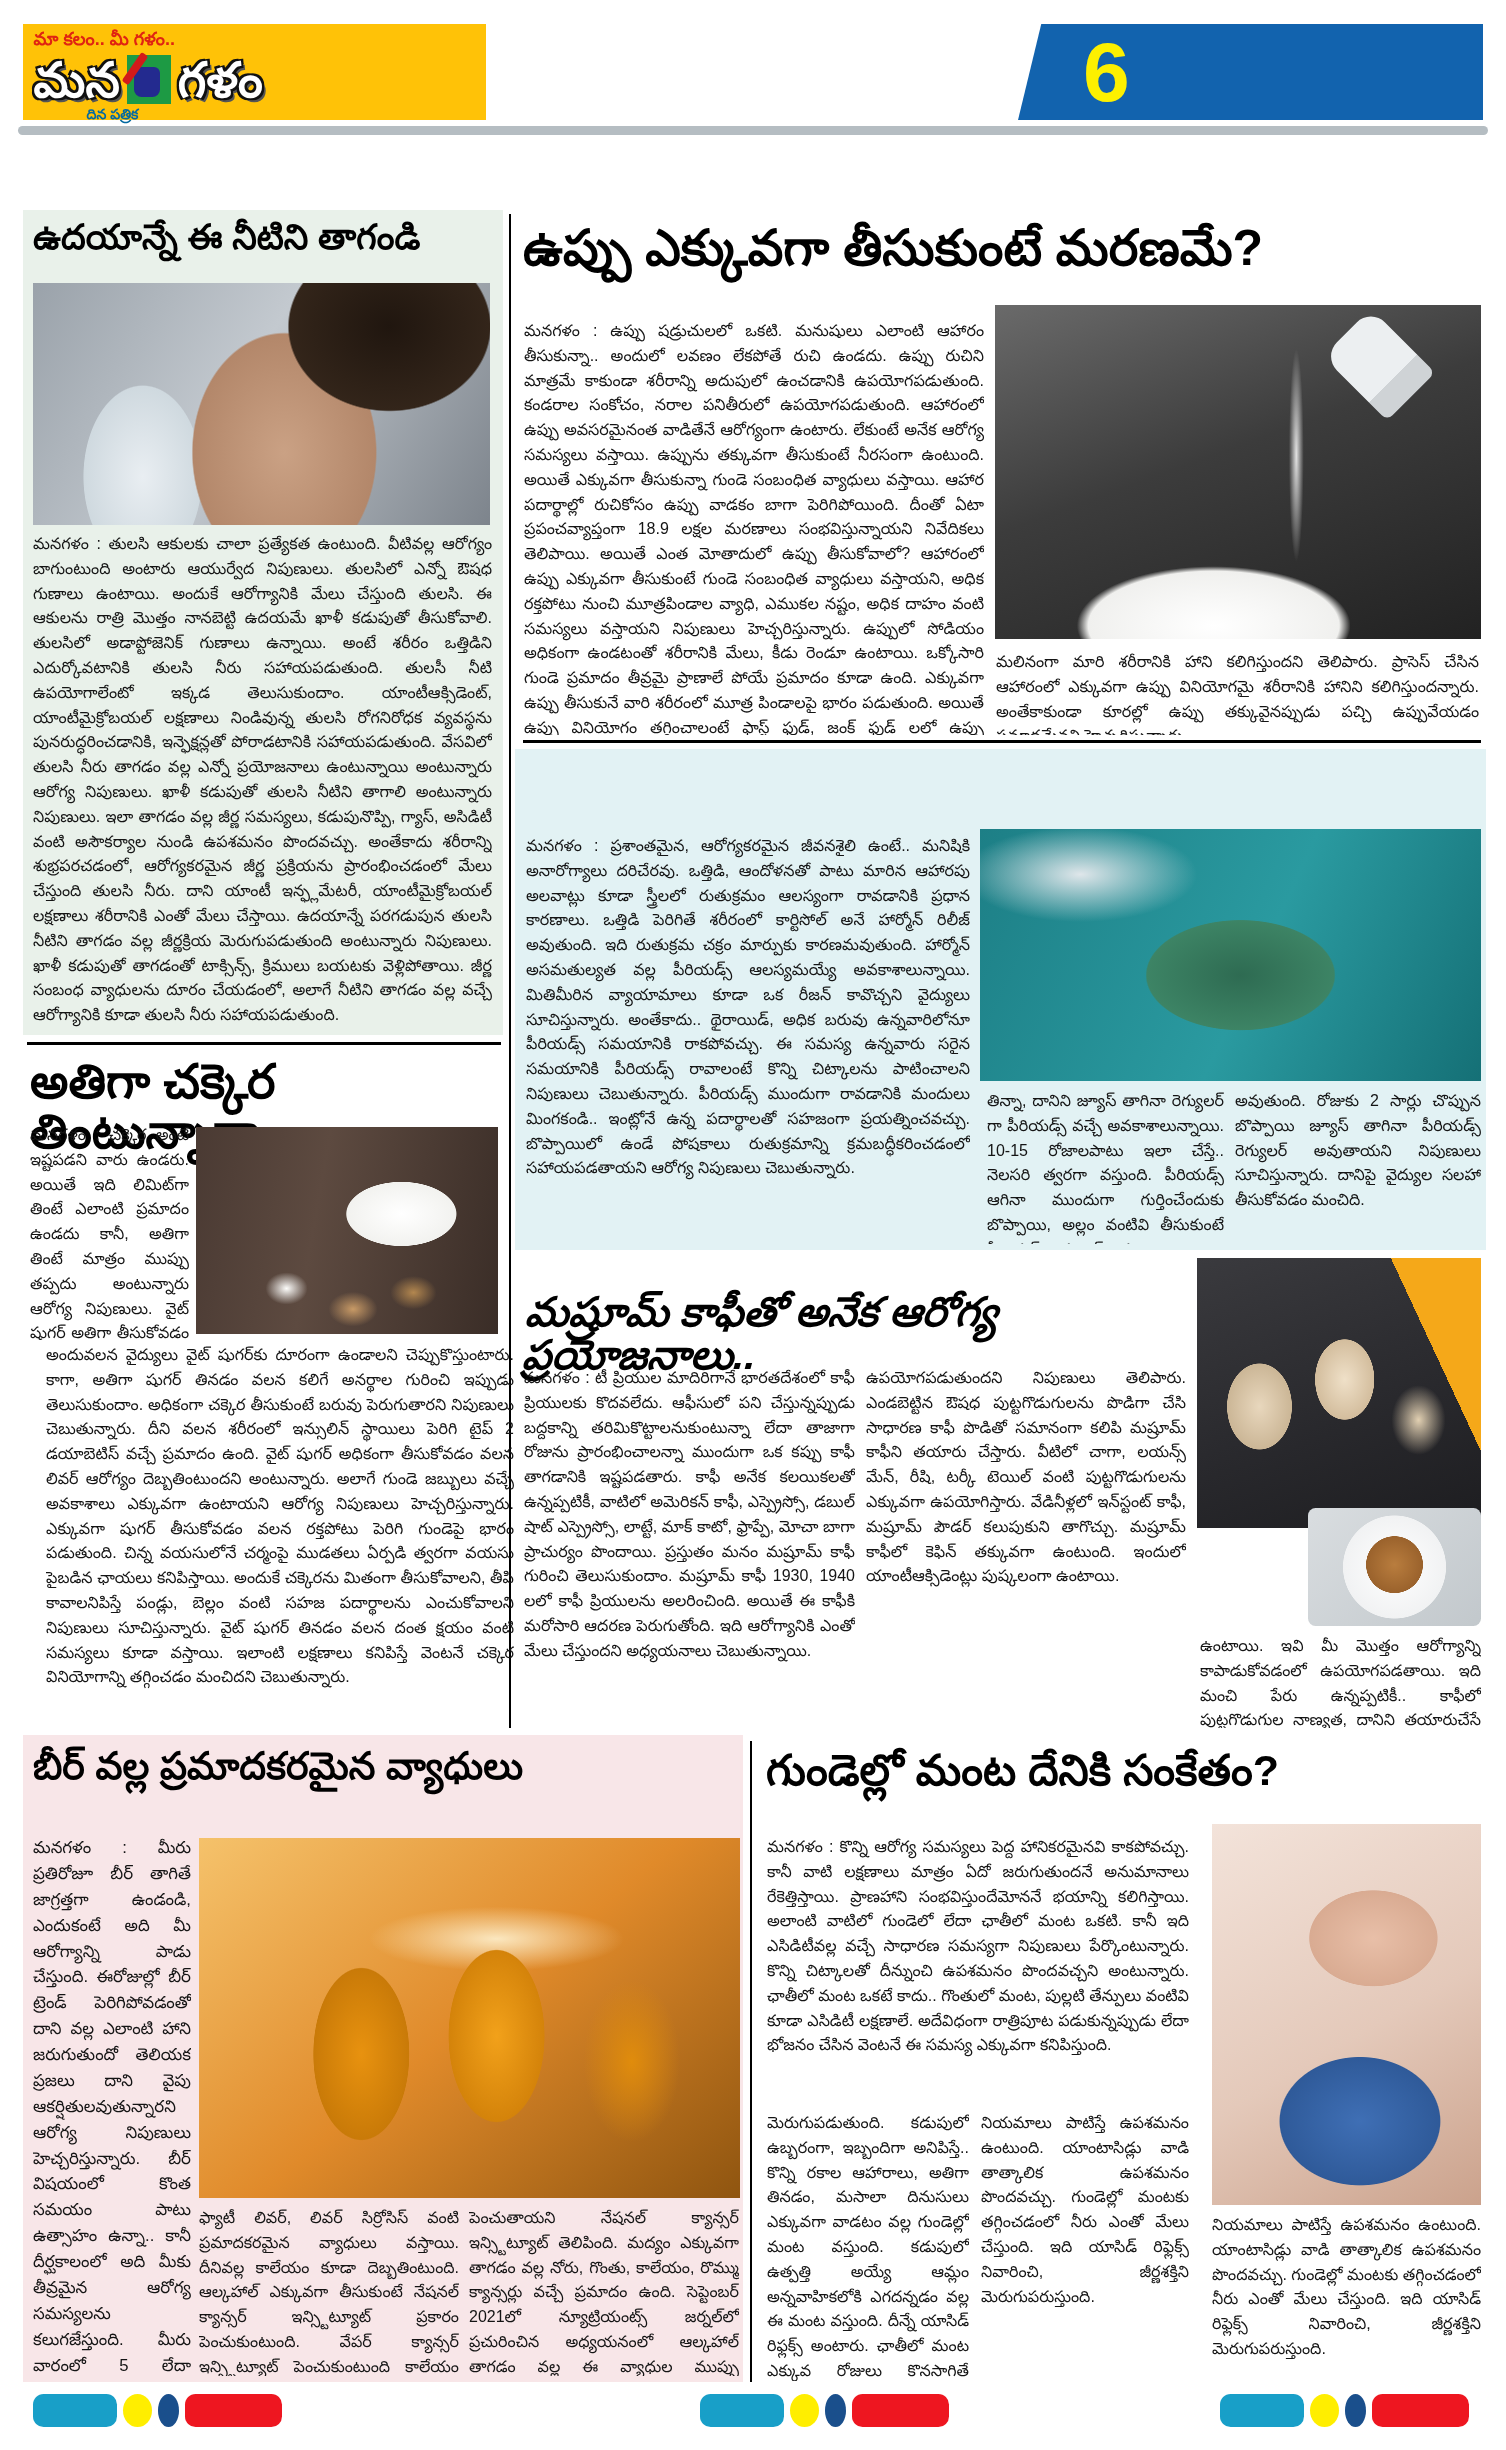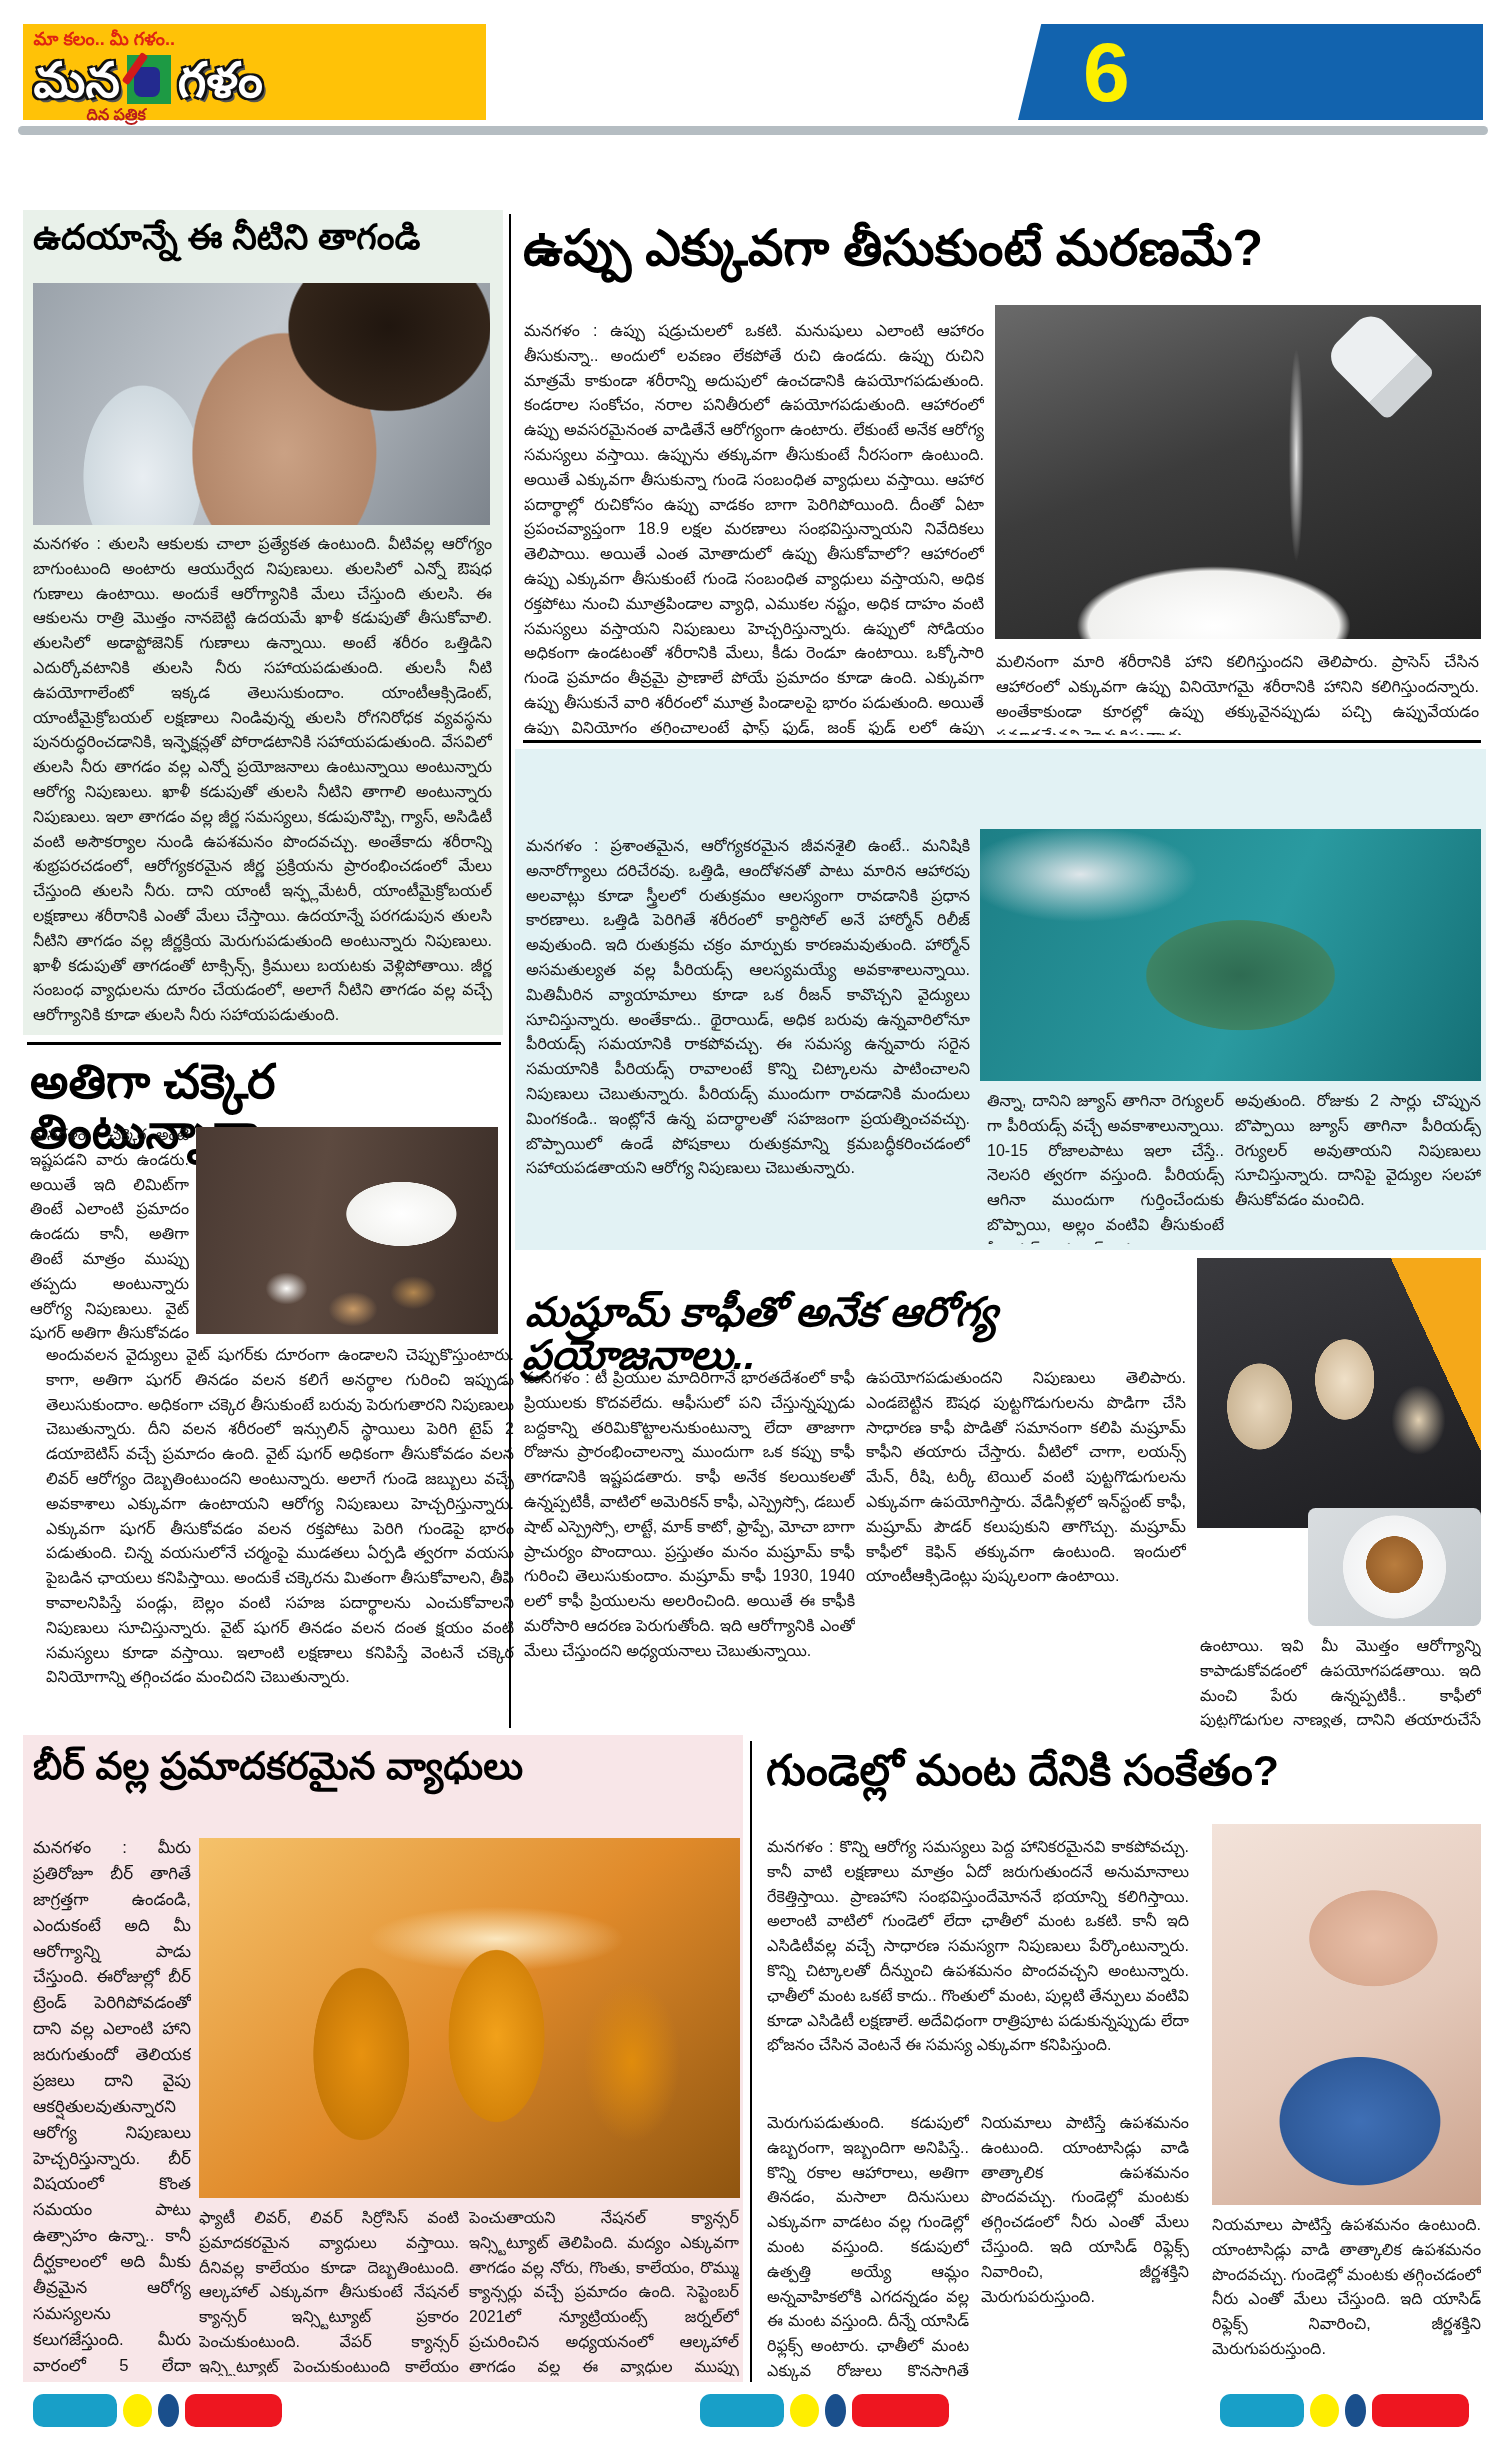--- a/index.html
+++ b/index.html
@@ -10,21 +10,21 @@
 
   
   .mast-yellow { left:23px; top:24px; width:463px; height:96px; background:var(--masthead_yellow,#ffc207); padding:4.6px 10.6px; }
   .tagline { color:var(--tagline_red,#e02412); font-weight:bold; font-size:18px; }
   .title-row { display:flex; align-items:center; gap:7px; margin-top:1.5px; }
   .paper-title { font-size:49px; font-weight:900; color:#ffffff; line-height:0.9;
      text-shadow:-2.3px -2.3px 0 #111,2.3px -2.3px 0 #111,-2.3px 2.3px 0 #111,2.3px 2.3px 0 #111,3.8px 3.8px 0 #555; }
   .logo-box { width:44px; height:49px; background:var(--logo_green,#1d9a44); position:relative; flex:0 0 auto; }
   .logo-fist { position:absolute; left:7.6px; top:12px; width:26px; height:30px; background:var(--logo_navy,#232a8f); border-radius:6px 6px 7.6px 7.6px; }
   .logo-pen { position:absolute; left:4.6px; top:-4.6px; width:7.6px; height:35px; background:var(--logo_red,#d21a1a); transform:rotate(35deg); border-radius:2.3px; }
-  .paper-subtitle { font-size:16px; color:#b91c1c; font-weight:bold; margin-top:1.5px; padding-left:53px; }
+  .paper-subtitle { font-size:14px; color:#0369a1; font-weight:bold; margin-top:1.5px; padding-left:53px; }
 
   .mast-orange { left:488px; top:24px; width:524px; height:96px; background:var(--masthead_orange,#f84a10);
      clip-path:polygon(0 0,100% 0,96% 100%,0 100%); display:flex; align-items:center; justify-content:center; }
   .section-title { color:#fff; font-size:55px; font-weight:900; letter-spacing:3px; }
 
   .mast-blue { left:1018px; top:24px; width:465px; height:96px; background:var(--masthead_blue,#1263ae);
      clip-path:polygon(5% 0,100% 0,100% 100%,0 100%); display:flex; align-items:center; }
   .dateblock { width:62%; text-align:center; color:#fff; }
   .weekday { font-size:23px; font-weight:bold; }
   .dateline { font-size:26px; font-weight:bold; margin-top:6px; }

